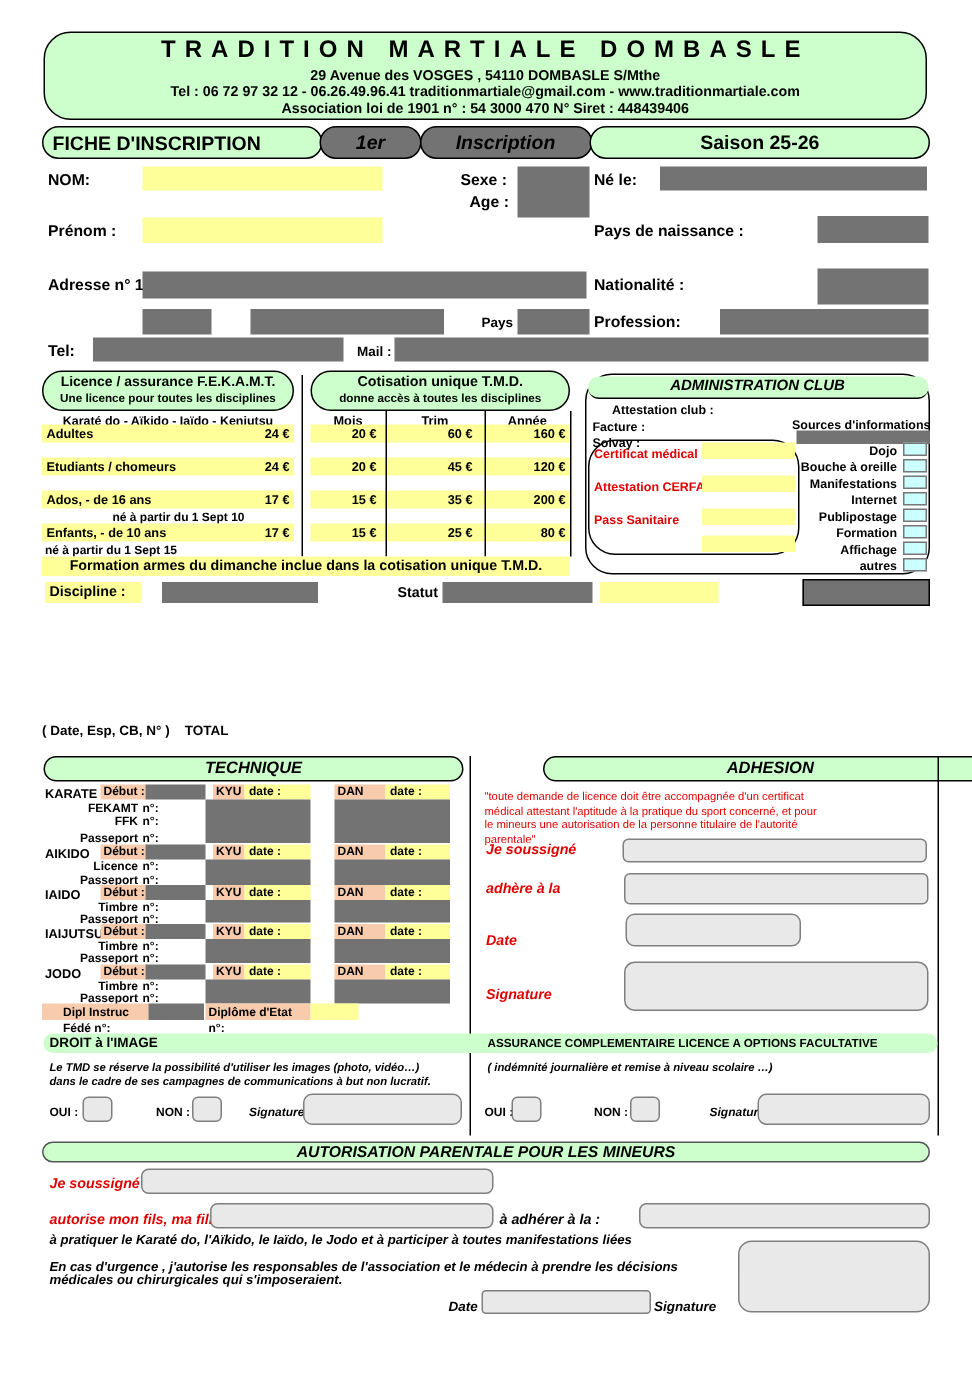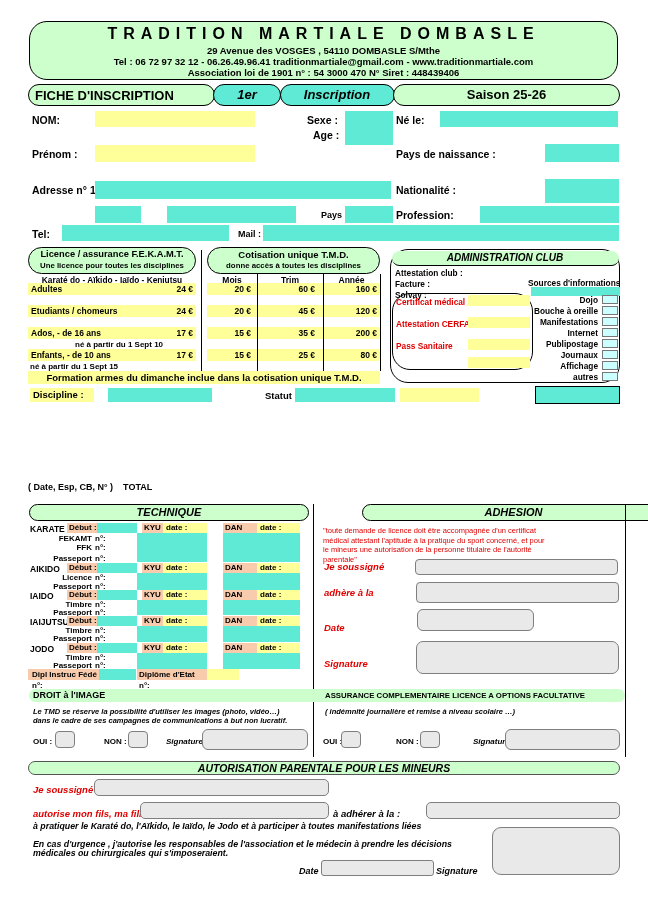--- a/index.html
+++ b/index.html
@@ -2,21 +2,21 @@
 <html><head>
 <meta charset="utf-8">
 <style>
   html,body{margin:0;padding:0;background:#fff;}
   body{font-family:"Liberation Sans",sans-serif;color:#000;}
   .page{position:relative;width:648px;height:917px;background:#fff;overflow:hidden;}
   .a{position:absolute;box-sizing:border-box;border-radius:18px;}
   .lbl{position:absolute;box-sizing:border-box;font-weight:bold;color:#000;white-space:nowrap;}
   .fld{position:absolute;box-sizing:border-box;}
   .yel{background:#ffff99;}
-  .cyn{background:#5eead4;}
+  .cyn{background:#737373;}
   .orn{background:#f8cbad;}
   .grn{background:#ccffcc;}
   .gray{background:#e9e9e9;border:1px solid #7f7f7f;border-radius:4px;}
   .blk{border:1.5px solid #000;}
   .red{color:#e00000;}
   .i{font-style:italic;}
   .ctr{text-align:center;}
   .rt{text-align:right;}
   .vl{position:absolute;border-left:1.2px solid #000;width:0;}
   .chk{position:absolute;box-sizing:border-box;background:#ccffff;border:1px solid #777;}
@@ -139,21 +139,21 @@
   <div class="vl" style="left:380px;top:274px;height:97px;"></div>
 
   <div class="fld yel ctr" style="left:28px;top:371px;width:352px;height:13px;font-size:9.5px;font-weight:bold;line-height:13px;">
     <span>Formation armes du dimanche inclue dans la cotisation unique T.M.D.</span>
   </div>
 
   <div class="a blk" style="left:390px;top:249px;width:230px;height:134px;background:#fff;"></div>
   <div class="a grn ctr" style="left:391.5px;top:250.5px;width:227px;height:15px;border-bottom:1.5px solid #000;font-size:10px;font-weight:bold;font-style:italic;line-height:14px;">
     <span>ADMINISTRATION CLUB</span>
   </div>
-  <div class="lbl s83" style="left:395px;top:268px;">Attestation club :</div>
+  <div class="lbl s83" style="left:408px;top:268px;">Attestation club :</div>
   <div class="lbl s83" style="left:395px;top:279px;">Facture :</div>
   <div class="lbl s83 ctr" style="left:528px;top:278px;width:92px;">Sources d'informations</div>
   <div class="lbl s83" style="left:395px;top:290px;">Solvay :</div>
   <div class="fld cyn" style="left:531px;top:287px;width:89px;height:9px;"></div>
 
   <div class="a" style="left:392px;top:293px;width:141px;height:77px;border:1.2px solid #000;"></div>
   <div class="lbl s83 red" style="left:396px;top:297px;">Certificat médical :</div>
   <div class="fld yel" style="left:468px;top:295px;width:62px;height:11px;"></div>
   <div class="lbl s83 red" style="left:396px;top:319px;">Attestation CERFA :</div>
   <div class="fld yel" style="left:468px;top:317px;width:62px;height:11px;"></div>
@@ -164,21 +164,21 @@
   <div class="lbl s83 rt" style="left:500px;top:295px;width:98px;">Dojo</div>
   <div class="chk" style="left:602px;top:295px;width:16px;height:9px;"></div>
   <div class="lbl s83 rt" style="left:500px;top:306px;width:98px;">Bouche à oreille</div>
   <div class="chk" style="left:602px;top:306px;width:16px;height:9px;"></div>
   <div class="lbl s83 rt" style="left:500px;top:317px;width:98px;">Manifestations</div>
   <div class="chk" style="left:602px;top:317px;width:16px;height:9px;"></div>
   <div class="lbl s83 rt" style="left:500px;top:328px;width:98px;">Internet</div>
   <div class="chk" style="left:602px;top:328px;width:16px;height:9px;"></div>
   <div class="lbl s83 rt" style="left:500px;top:339px;width:98px;">Publipostage</div>
   <div class="chk" style="left:602px;top:339px;width:16px;height:9px;"></div>
-  <div class="lbl s83 rt" style="left:500px;top:350px;width:98px;">Journaux</div>
+  <div class="lbl s83 rt" style="left:500px;top:350px;width:98px;">Formation</div>
   <div class="chk" style="left:602px;top:350px;width:16px;height:9px;"></div>
   <div class="lbl s83 rt" style="left:500px;top:361px;width:98px;">Affichage</div>
   <div class="chk" style="left:602px;top:361px;width:16px;height:9px;"></div>
   <div class="lbl s83 rt" style="left:500px;top:372px;width:98px;">autres</div>
   <div class="chk" style="left:602px;top:372px;width:16px;height:9px;"></div>
 
   <div class="fld yel" style="left:30px;top:388px;width:64px;height:14px;font-size:9.5px;font-weight:bold;line-height:14px;">
     <span class="a" style="left:3px;top:0;">Discipline :</span>
   </div>
   <div class="fld cyn" style="left:108px;top:388px;width:104px;height:14px;"></div>
@@ -263,21 +263,21 @@
   <div class="fld yel s8" style="left:163px;top:643px;width:44px;height:10px;font-weight:bold;line-height:10px;padding-left:3px;">date :</div>
   <div class="fld orn s8" style="left:223px;top:643px;width:34px;height:10px;font-weight:bold;line-height:10px;padding-left:2px;">DAN</div>
   <div class="fld yel s8" style="left:257px;top:643px;width:43px;height:10px;font-weight:bold;line-height:10px;padding-left:3px;">date :</div>
   <div class="fld cyn" style="left:137px;top:653px;width:70px;height:16px;"></div>
   <div class="fld cyn" style="left:223px;top:653px;width:77px;height:16px;"></div>
   <div class="lbl s8 rt" style="left:30px;top:653px;width:62px;">Timbre</div>
   <div class="lbl s8" style="left:95px;top:653px;">n°:</div>
   <div class="lbl s8 rt" style="left:30px;top:661px;width:62px;">Passeport</div>
   <div class="lbl s8" style="left:95px;top:661px;">n°:</div>
 
-  <div class="fld orn s8" style="left:28px;top:669px;width:71px;height:11px;font-weight:bold;line-height:11px;padding-left:4px;">Dipl Instruc Fédé n°:</div>
+  <div class="fld orn s8" style="left:28px;top:669px;width:71px;height:11px;font-weight:bold;line-height:11px;padding-left:14px;">Dipl Instruc Fédé n°:</div>
   <div class="fld cyn" style="left:99px;top:669px;width:37px;height:11px;"></div>
   <div class="fld orn s8" style="left:137px;top:669px;width:70px;height:11px;font-weight:bold;line-height:11px;padding-left:2px;">Diplôme d'Etat n°:</div>
   <div class="fld yel" style="left:207px;top:669px;width:32px;height:11px;"></div>
 
   <div class="a red" style="left:323px;top:526px;width:222px;font-size:7.5px;line-height:9.5px;">"toute demande de licence doit être accompagnée d'un certificat médical attestant l'aptitude à la pratique du sport concerné, et pour le mineurs une autorisation de la personne titulaire de l'autorité parentale"</div>
   <div class="lbl s95 red i" style="left:324px;top:561px;">Je soussigné</div>
   <div class="fld gray" style="left:415px;top:559px;width:203px;height:16px;"></div>
   <div class="lbl s95 red i" style="left:324px;top:587px;">adhère à la</div>
   <div class="fld gray" style="left:416px;top:582px;width:203px;height:21px;"></div>
   <div class="lbl s95 red i" style="left:324px;top:622px;">Date</div>

